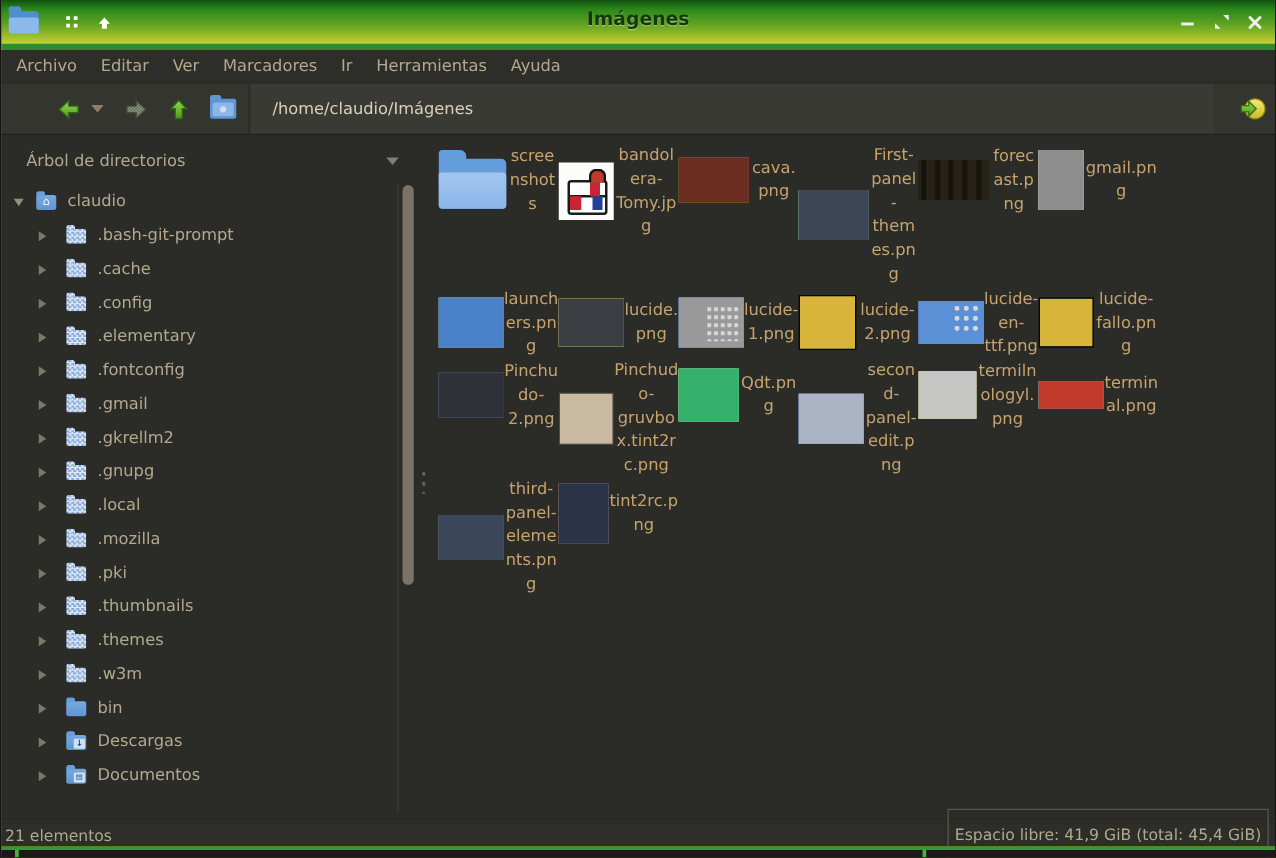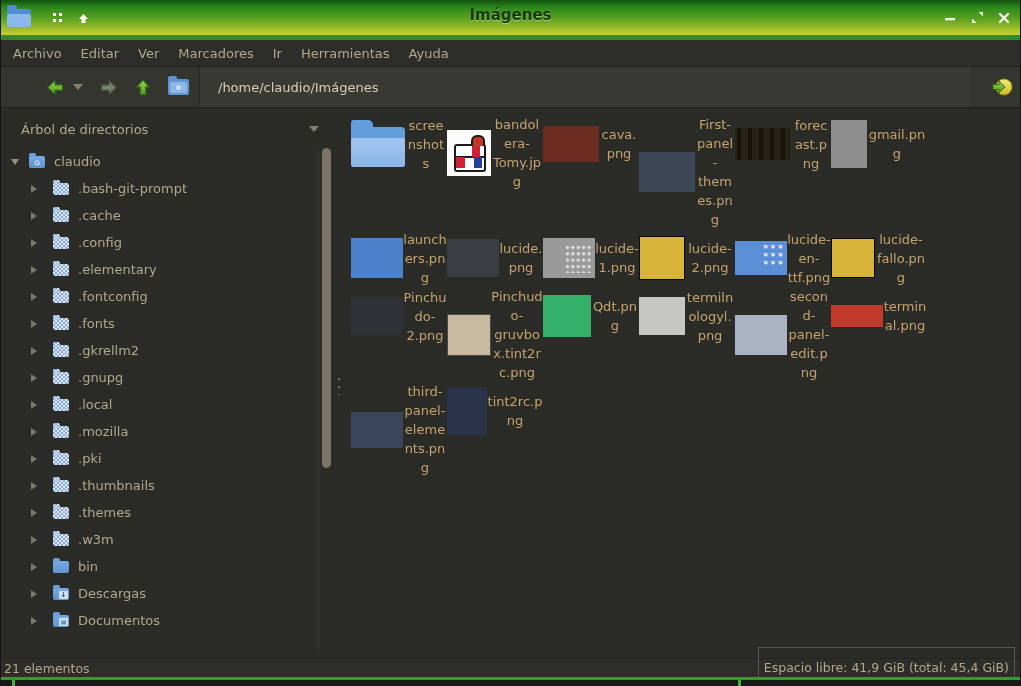--- a/index.html
+++ b/index.html
@@ -366,21 +366,21 @@
             <span class="lbl">.elementary</span>
           </div>
           <div class="tree-row d1">
             <span class="exp col"></span>
             <span class="mf hid"></span>
             <span class="lbl">.fontconfig</span>
           </div>
           <div class="tree-row d1">
             <span class="exp col"></span>
             <span class="mf hid"></span>
-            <span class="lbl">.fonts</span>
+            <span class="lbl">.gmail</span>
           </div>
           <div class="tree-row d1">
             <span class="exp col"></span>
             <span class="mf hid"></span>
             <span class="lbl">.gkrellm2</span>
           </div>
           <div class="tree-row d1">
             <span class="exp col"></span>
             <span class="mf hid"></span>
             <span class="lbl">.gnupg</span>
@@ -534,29 +534,29 @@
             <div class="fname">Pinchudo-gruvbox.tint2rc.png</div>
           </div>
           <div class="fcell">
             <div class="iconbox">
               <div class="tm t-qdt"></div>
             </div>
             <div class="fname">Qdt.png</div>
           </div>
           <div class="fcell">
             <div class="iconbox">
+              <div class="tm t-panel2"></div>
+            </div>
+            <div class="fname">second-panel-edit.png</div>
+          </div>
+          <div class="fcell">
+            <div class="iconbox">
               <div class="tm t-termilno"></div>
             </div>
             <div class="fname">termilnologyl.png</div>
-          </div>
-          <div class="fcell">
-            <div class="iconbox">
-              <div class="tm t-panel2"></div>
-            </div>
-            <div class="fname">second-panel-edit.png</div>
           </div>
           <div class="fcell">
             <div class="iconbox">
               <div class="tm t-terminal"></div>
             </div>
             <div class="fname">terminal.png</div>
           </div>
         </div>
         <div class="frow">
           <div class="fcell">

